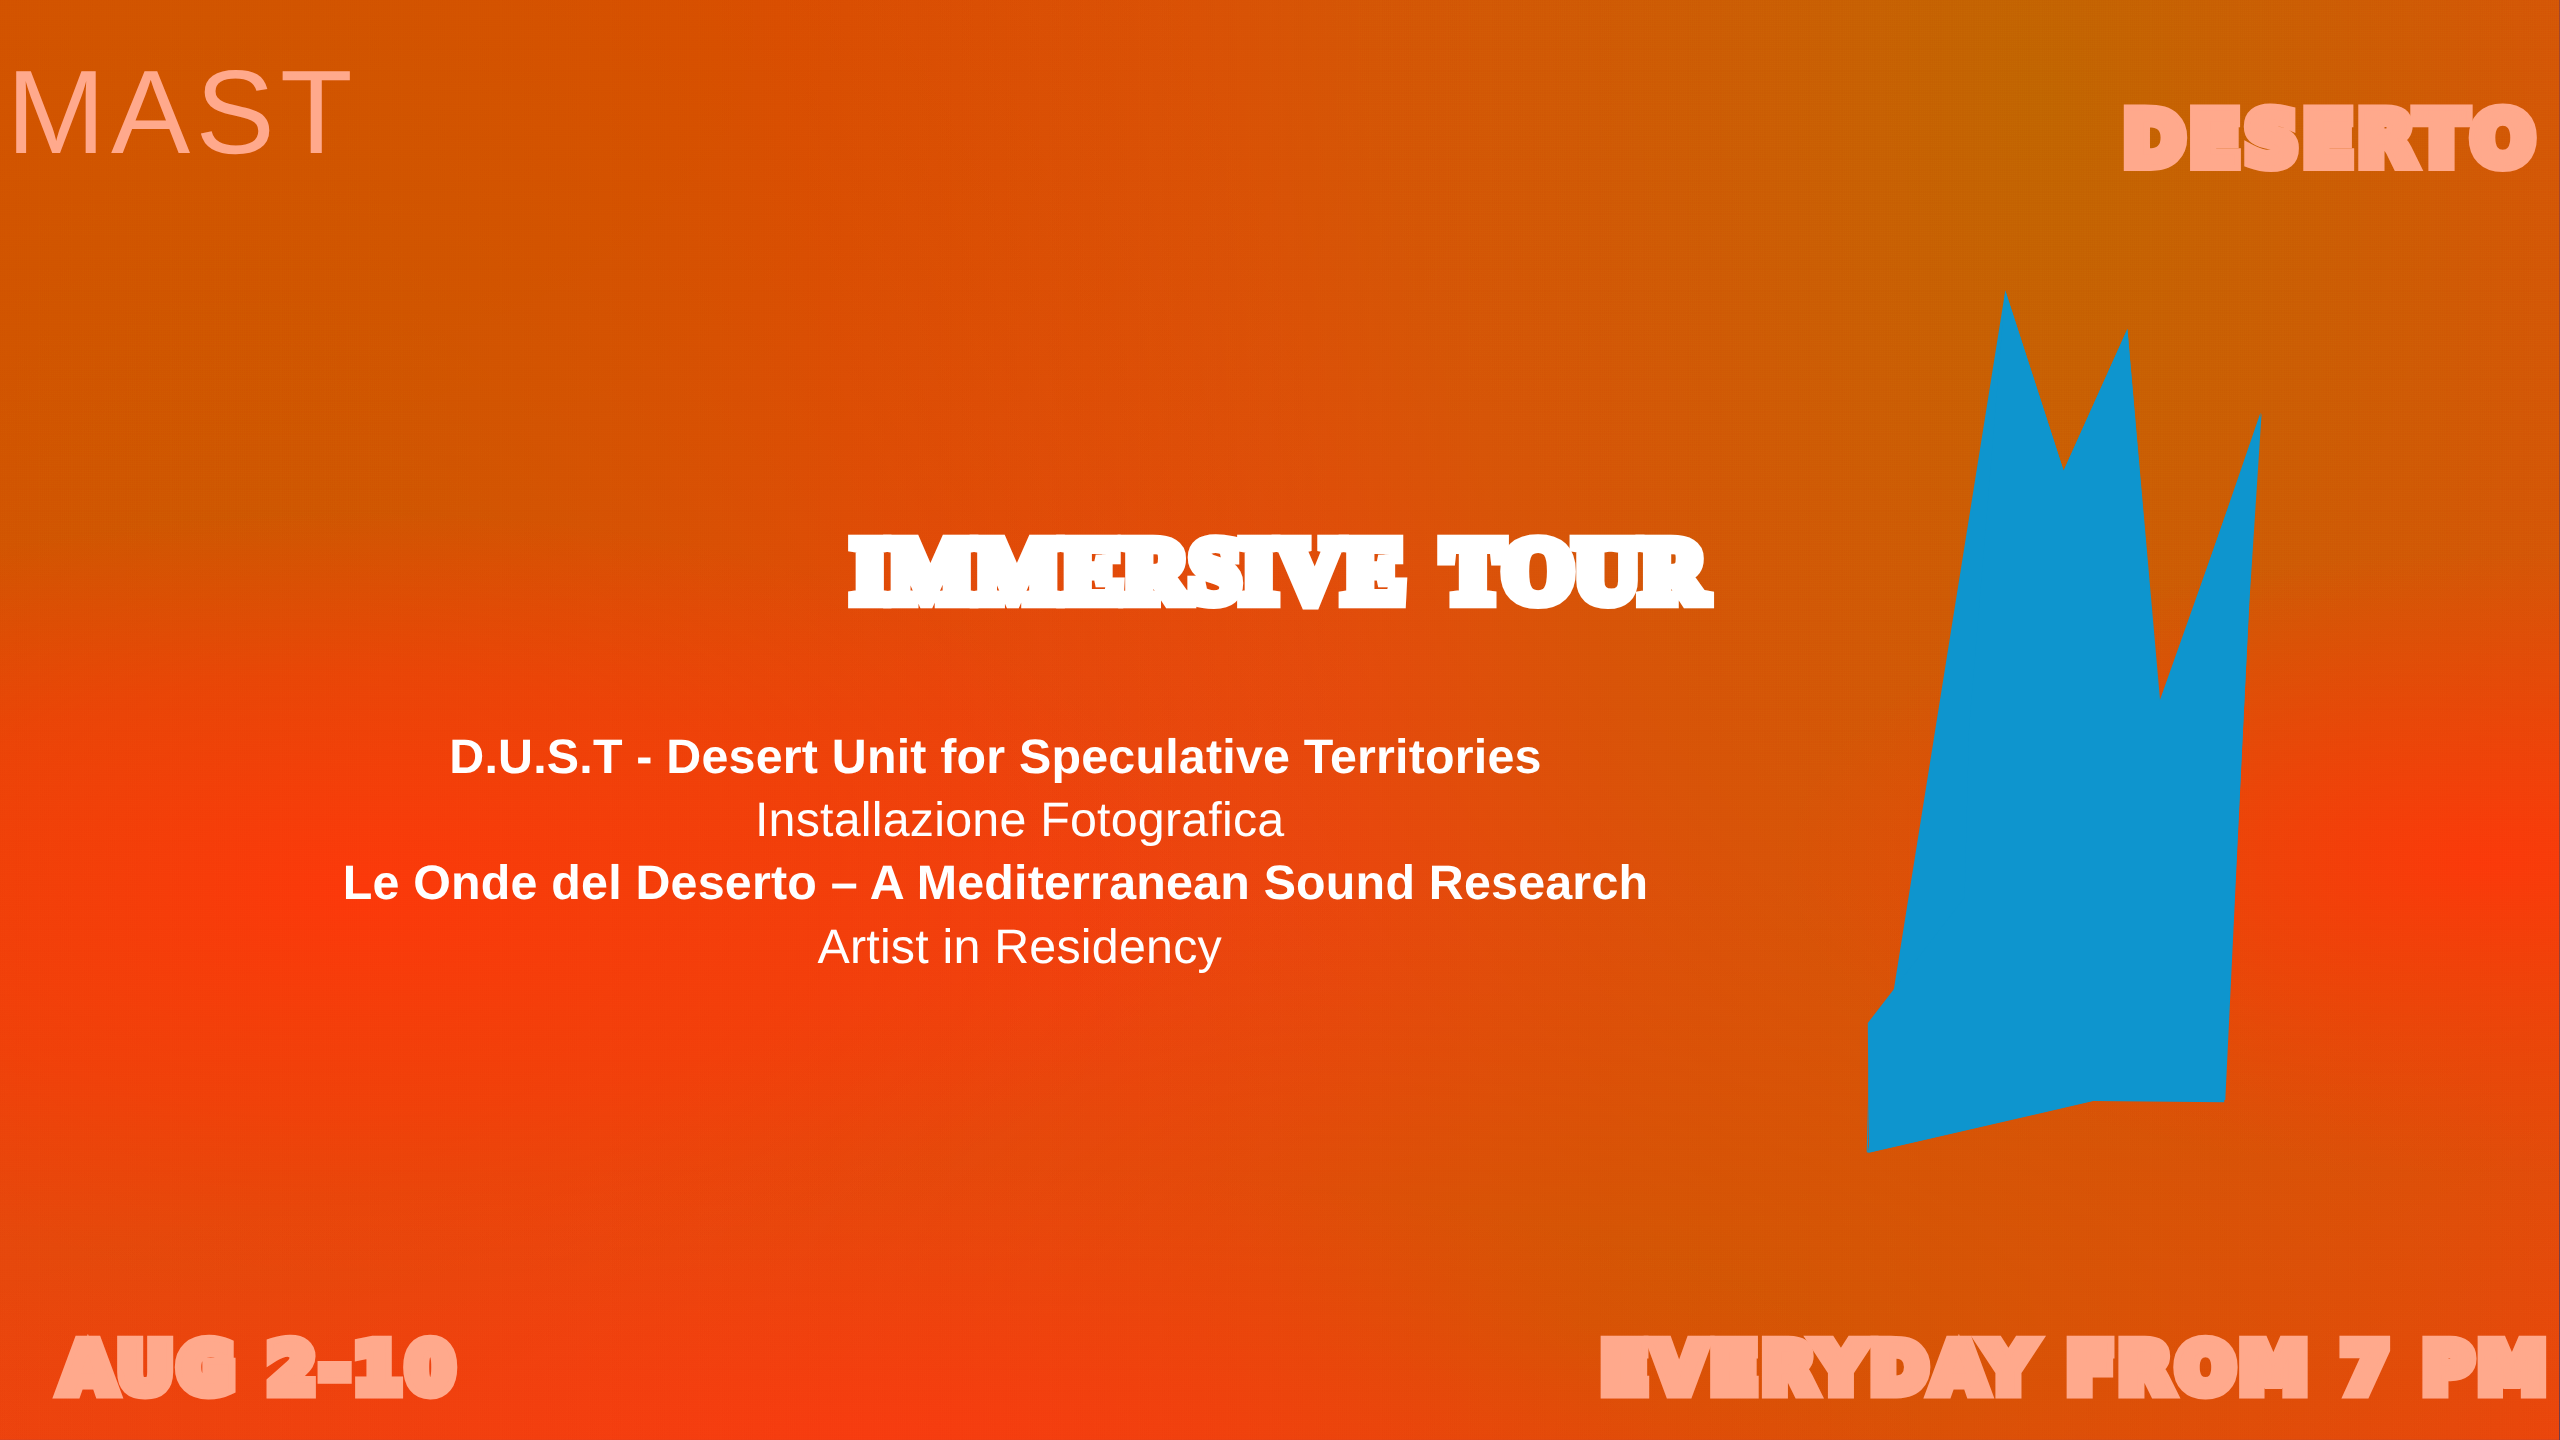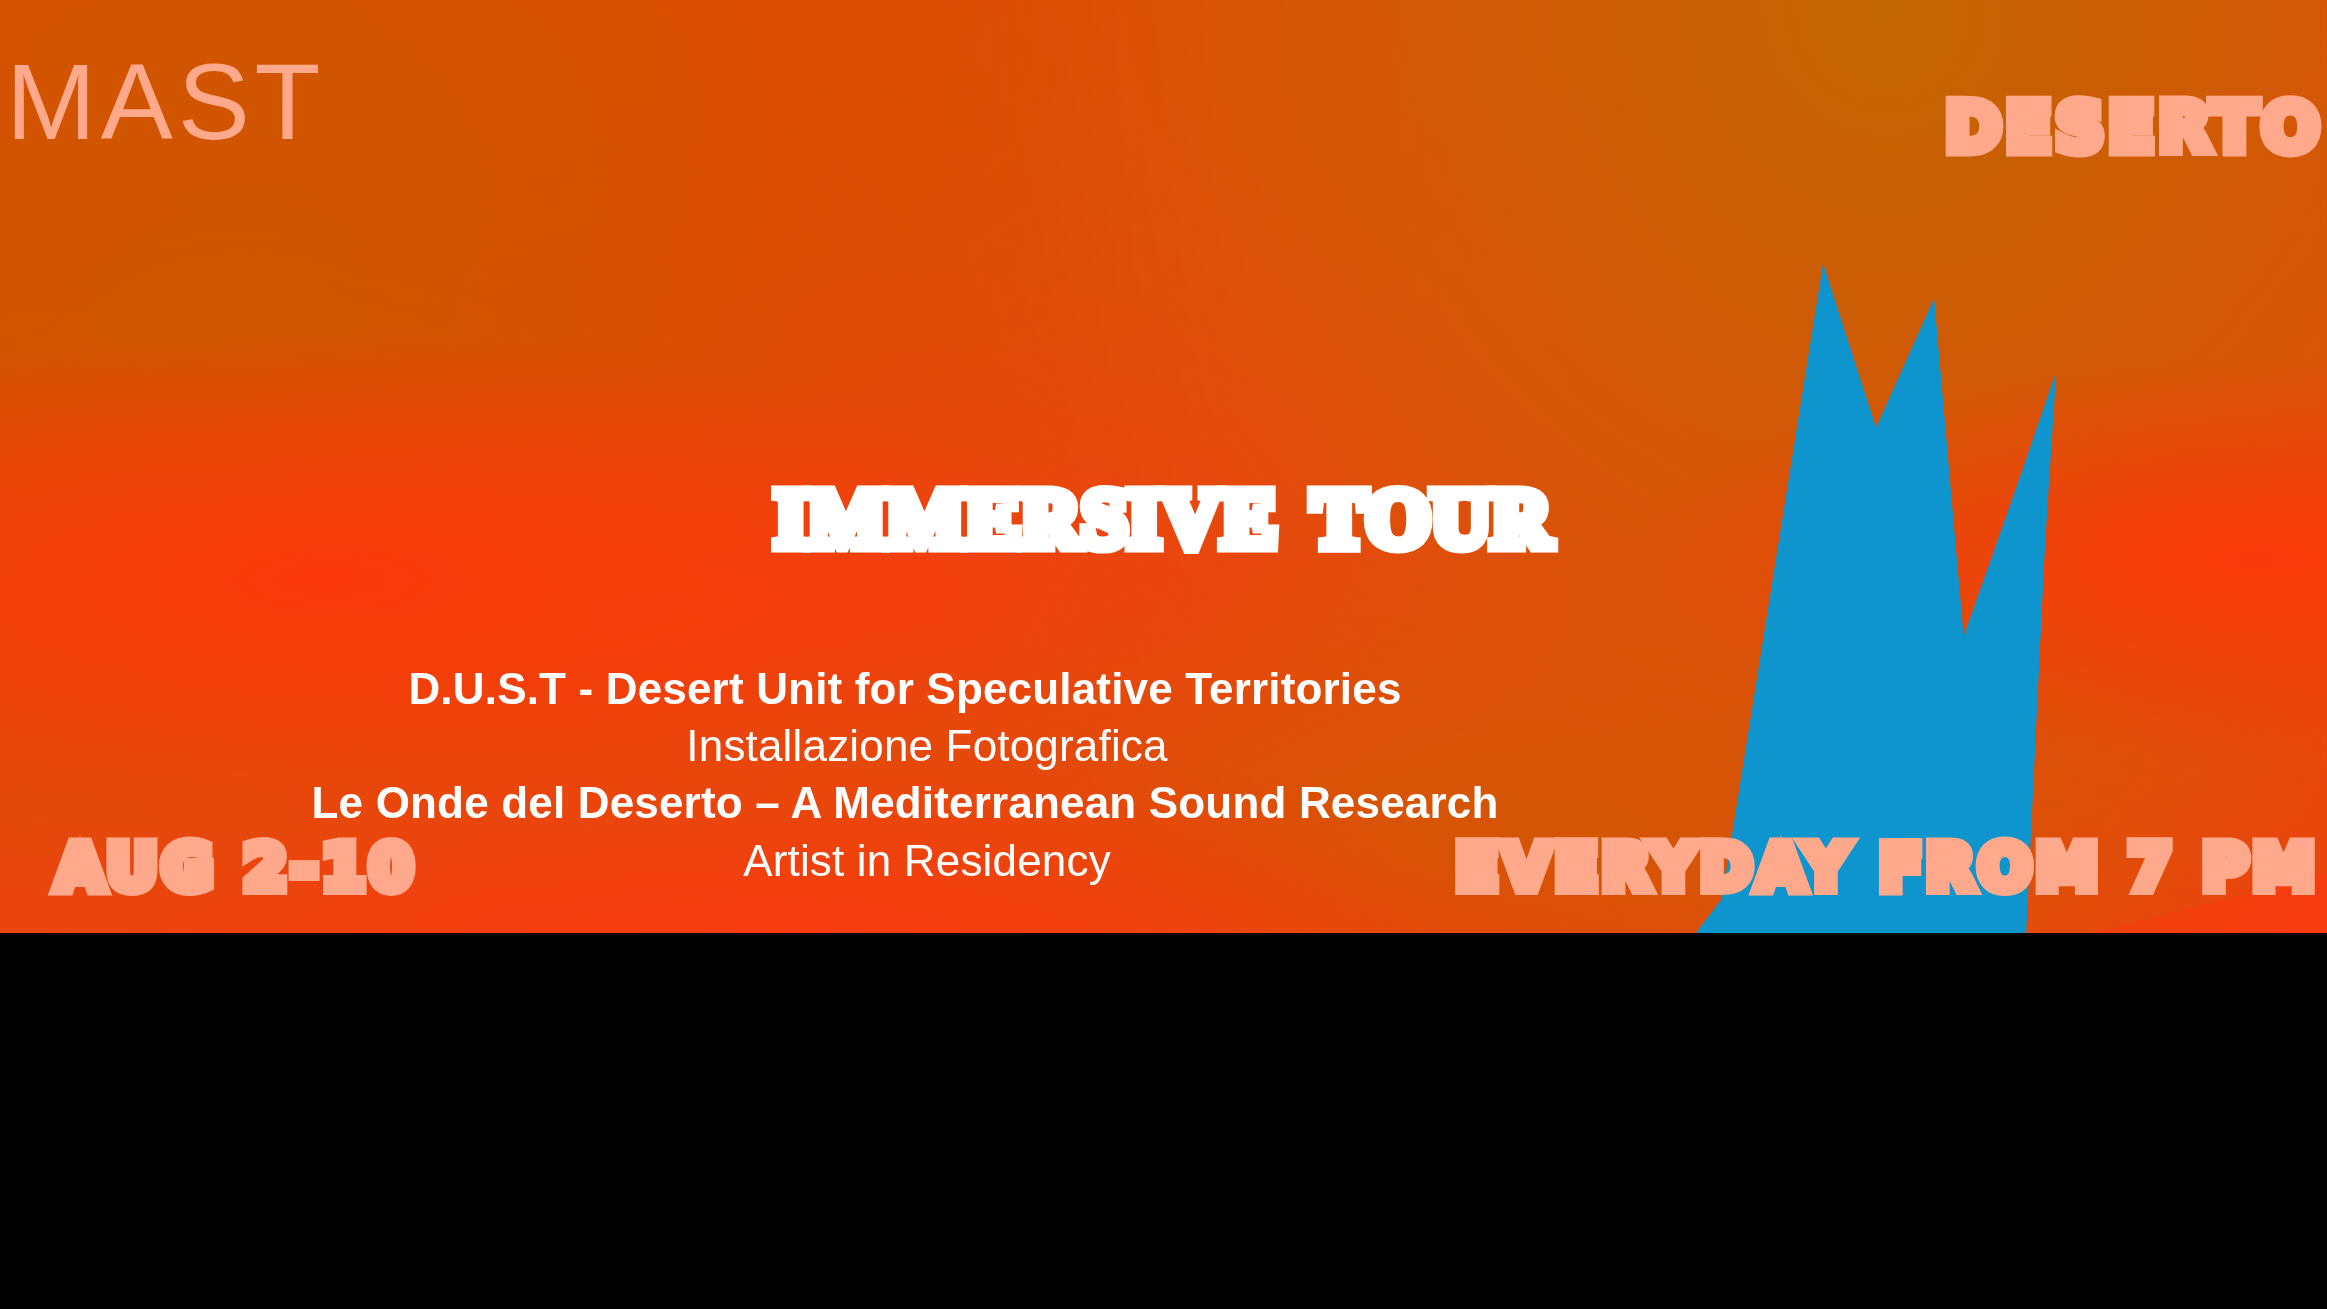--- a/index.html
+++ b/index.html
@@ -5,21 +5,21 @@
   * { margin:0; padding:0; box-sizing:border-box; }
   html, body {
     width:2327px; height:1309px;
     overflow:hidden;
     background:#000;
     font-family:"Liberation Sans", sans-serif;
   }
 
   #poster {
     position:relative;
-    width:2327px; height:933px;
+    width:2327px; height:1309px;
     overflow:hidden;
     background:#1d4ed8;
   }
 
   
   .bg-layer { position:absolute; inset:0; }
 
   .bg-base {
     background:
       radial-gradient(110% 120% at 8% 2%,  #D94E00 0%, #DE4A00 18%, rgba(240,66,14,0.0) 56%),
@@ -73,21 +73,21 @@
     font-family:"Liberation Sans", sans-serif;
     font-weight:400;
     font-size:108px;
     letter-spacing:.045em;
     line-height:1;
     white-space:nowrap;
   }
 
   .deserto {
     position:absolute;
-    right:4px; top:94px;
+    right:19px; top:94px;
     font-family:"DejaVu Sans", sans-serif;
     font-weight:700;
     font-size:68px;
     letter-spacing:.055em;
     line-height:1;
     white-space:nowrap;
     -webkit-text-stroke:11px currentColor;
     paint-order:stroke fill;
   }
 

